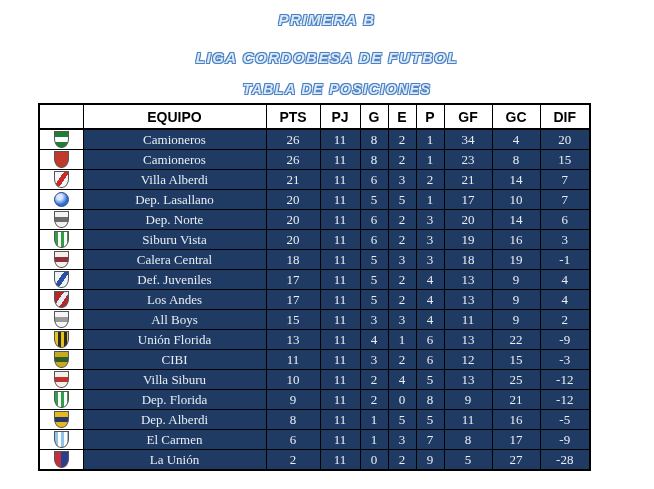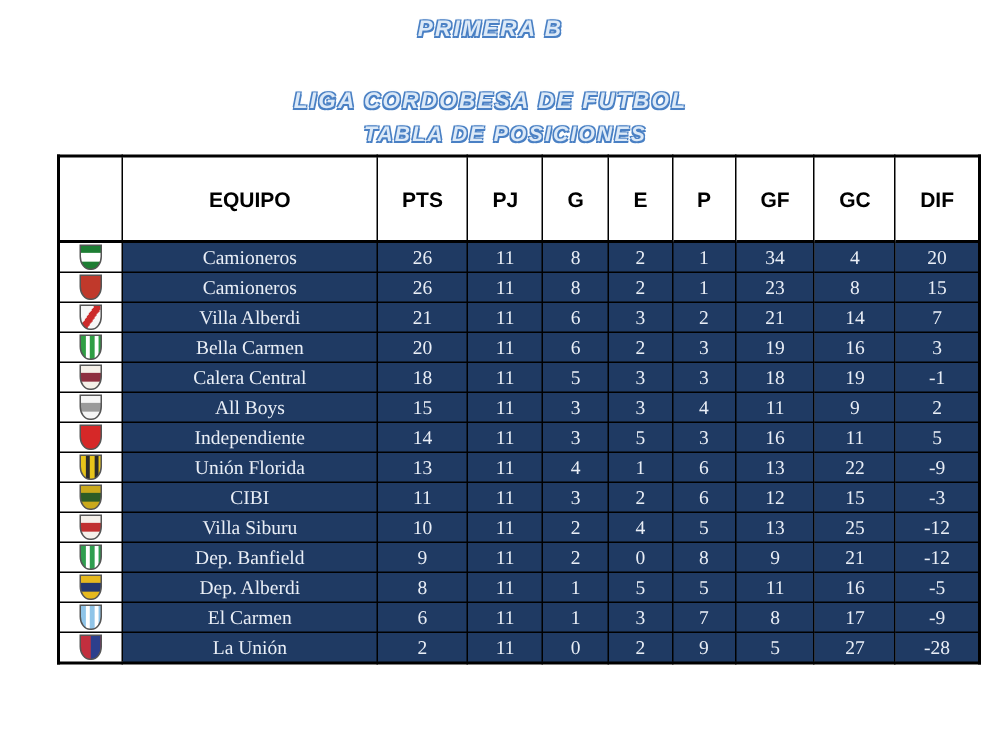--- a/index.html
+++ b/index.html
@@ -8,39 +8,39 @@
     font-family:"Liberation Sans",sans-serif;
   }
   .title{
     position:absolute;left:0;right:0;text-align:center;
     font-family:"Liberation Sans",sans-serif;
     font-weight:bold;font-style:italic;letter-spacing:1.5px;
     font-size:15px;color:#dcE9f7;
     text-shadow:-1px -1px 0 #4a80c4,1px -1px 0 #4a80c4,-1px 1px 0 #4a80c4,1px 1px 0 #4a80c4,0 0 2px #9dc3e6;
   }
   #title1{top:11px;}
-  #title2{top:49px;margin-top:10px;}
+  #title2{top:49px;}
   #title3{top:81px;font-size:14px;margin-left:20px;}
   table{
     position:absolute;left:38px;top:103px;
     border-collapse:collapse;table-layout:fixed;
     border:2px solid #000;
   }
   col.c-badge{width:44px;}
   col.c-team{width:183px;}
   col.c-pts{width:54px;}
   col.c-pj{width:40px;}
   col.c-g,col.c-e,col.c-p{width:28px;}
   col.c-gf,col.c-gc{width:48px;}
   col.c-dif{width:50px;}
   th{
     height:23px;background:#ffffff;color:#000000;
     font-family:"Liberation Sans",sans-serif;font-size:14px;font-weight:bold;
     border:1px solid #000;border-bottom:2px solid #000;
-    text-align:center;padding:16px;
+    text-align:center;padding:0;
   }
   td{
     height:19px;border:1px solid #000;text-align:center;padding:0;
     font-family:"Liberation Serif",serif;font-size:13px;
   }
   td.cell-data{background:#1f3a63;color:#e9eef6;}
   td.cell-badge{background:#ffffff;}
   .badge{
     width:15px;height:17px;margin:0 auto;box-sizing:border-box;
     border:1px solid #555;border-radius:0 0 7px 7px / 0 0 9px 9px;
@@ -119,23 +119,51 @@
         <td class="cell-data">11</td>
         <td class="cell-data">6</td>
         <td class="cell-data">3</td>
         <td class="cell-data">2</td>
         <td class="cell-data">21</td>
         <td class="cell-data">14</td>
         <td class="cell-data">7</td>
       </tr>
       <tr>
         <td class="cell-badge">
+          <div class="badge globe" style="background: radial-gradient(circle at 35% 30%, rgb(216, 232, 255) 0px, rgb(216, 232, 255) 22%, rgb(47, 111, 208) 62%);"></div>
+        </td>
+        <td class="cell-data">Dep. Lasallano</td>
+        <td class="cell-data">20</td>
+        <td class="cell-data">11</td>
+        <td class="cell-data">5</td>
+        <td class="cell-data">5</td>
+        <td class="cell-data">1</td>
+        <td class="cell-data">17</td>
+        <td class="cell-data">10</td>
+        <td class="cell-data">7</td>
+      </tr>
+      <tr>
+        <td class="cell-badge">
+          <div class="badge " style="background: linear-gradient(rgb(242, 242, 242) 0px, rgb(242, 242, 242) 32%, rgb(107, 107, 107) 32%, rgb(107, 107, 107) 68%, rgb(242, 242, 242) 68%, rgb(242, 242, 242) 100%);"></div>
+        </td>
+        <td class="cell-data">Dep. Norte</td>
+        <td class="cell-data">20</td>
+        <td class="cell-data">11</td>
+        <td class="cell-data">6</td>
+        <td class="cell-data">2</td>
+        <td class="cell-data">3</td>
+        <td class="cell-data">20</td>
+        <td class="cell-data">14</td>
+        <td class="cell-data">6</td>
+      </tr>
+      <tr>
+        <td class="cell-badge">
           <div class="badge " style="background: repeating-linear-gradient(90deg, rgb(47, 158, 68) 0px, rgb(47, 158, 68) 3px, rgb(255, 255, 255) 3px, rgb(255, 255, 255) 6px);"></div>
         </td>
-        <td class="cell-data">Bella Carmen</td>
+        <td class="cell-data">Siburu Vista</td>
         <td class="cell-data">20</td>
         <td class="cell-data">11</td>
         <td class="cell-data">6</td>
         <td class="cell-data">2</td>
         <td class="cell-data">3</td>
         <td class="cell-data">19</td>
         <td class="cell-data">16</td>
         <td class="cell-data">3</td>
       </tr>
       <tr>
@@ -147,45 +175,59 @@
         <td class="cell-data">11</td>
         <td class="cell-data">5</td>
         <td class="cell-data">3</td>
         <td class="cell-data">3</td>
         <td class="cell-data">18</td>
         <td class="cell-data">19</td>
         <td class="cell-data">-1</td>
       </tr>
       <tr>
         <td class="cell-badge">
+          <div class="badge " style="background: linear-gradient(125deg, rgb(238, 242, 250) 0px, rgb(238, 242, 250) 38%, rgb(44, 79, 163) 38%, rgb(44, 79, 163) 62%, rgb(238, 242, 250) 62%, rgb(238, 242, 250) 100%);"></div>
+        </td>
+        <td class="cell-data">Def. Juveniles</td>
+        <td class="cell-data">17</td>
+        <td class="cell-data">11</td>
+        <td class="cell-data">5</td>
+        <td class="cell-data">2</td>
+        <td class="cell-data">4</td>
+        <td class="cell-data">13</td>
+        <td class="cell-data">9</td>
+        <td class="cell-data">4</td>
+      </tr>
+      <tr>
+        <td class="cell-badge">
+          <div class="badge " style="background: linear-gradient(125deg, rgb(176, 42, 42) 0px, rgb(176, 42, 42) 38%, rgb(232, 236, 245) 38%, rgb(232, 236, 245) 62%, rgb(176, 42, 42) 62%, rgb(176, 42, 42) 100%);"></div>
+        </td>
+        <td class="cell-data">Los Andes</td>
+        <td class="cell-data">17</td>
+        <td class="cell-data">11</td>
+        <td class="cell-data">5</td>
+        <td class="cell-data">2</td>
+        <td class="cell-data">4</td>
+        <td class="cell-data">13</td>
+        <td class="cell-data">9</td>
+        <td class="cell-data">4</td>
+      </tr>
+      <tr>
+        <td class="cell-badge">
           <div class="badge " style="background: linear-gradient(rgb(245, 245, 245) 0px, rgb(245, 245, 245) 32%, rgb(154, 154, 154) 32%, rgb(154, 154, 154) 68%, rgb(245, 245, 245) 68%, rgb(245, 245, 245) 100%);"></div>
         </td>
         <td class="cell-data">All Boys</td>
         <td class="cell-data">15</td>
         <td class="cell-data">11</td>
         <td class="cell-data">3</td>
         <td class="cell-data">3</td>
         <td class="cell-data">4</td>
         <td class="cell-data">11</td>
         <td class="cell-data">9</td>
         <td class="cell-data">2</td>
-      </tr>
-      <tr>
-        <td class="cell-badge">
-          <div class="badge " style="background: rgb(214, 40, 40);"></div>
-        </td>
-        <td class="cell-data">Independiente</td>
-        <td class="cell-data">14</td>
-        <td class="cell-data">11</td>
-        <td class="cell-data">3</td>
-        <td class="cell-data">5</td>
-        <td class="cell-data">3</td>
-        <td class="cell-data">16</td>
-        <td class="cell-data">11</td>
-        <td class="cell-data">5</td>
       </tr>
       <tr>
         <td class="cell-badge">
           <div class="badge " style="background: repeating-linear-gradient(90deg, rgb(232, 196, 26) 0px, rgb(232, 196, 26) 3px, rgb(43, 43, 43) 3px, rgb(43, 43, 43) 6px);"></div>
         </td>
         <td class="cell-data">Unión Florida</td>
         <td class="cell-data">13</td>
         <td class="cell-data">11</td>
         <td class="cell-data">4</td>
         <td class="cell-data">1</td>
@@ -219,21 +261,21 @@
         <td class="cell-data">4</td>
         <td class="cell-data">5</td>
         <td class="cell-data">13</td>
         <td class="cell-data">25</td>
         <td class="cell-data">-12</td>
       </tr>
       <tr>
         <td class="cell-badge">
           <div class="badge " style="background: repeating-linear-gradient(90deg, rgb(47, 158, 79) 0px, rgb(47, 158, 79) 3px, rgb(255, 255, 255) 3px, rgb(255, 255, 255) 6px);"></div>
         </td>
-        <td class="cell-data">Dep. Banfield</td>
+        <td class="cell-data">Dep. Florida</td>
         <td class="cell-data">9</td>
         <td class="cell-data">11</td>
         <td class="cell-data">2</td>
         <td class="cell-data">0</td>
         <td class="cell-data">8</td>
         <td class="cell-data">9</td>
         <td class="cell-data">21</td>
         <td class="cell-data">-12</td>
       </tr>
       <tr>

